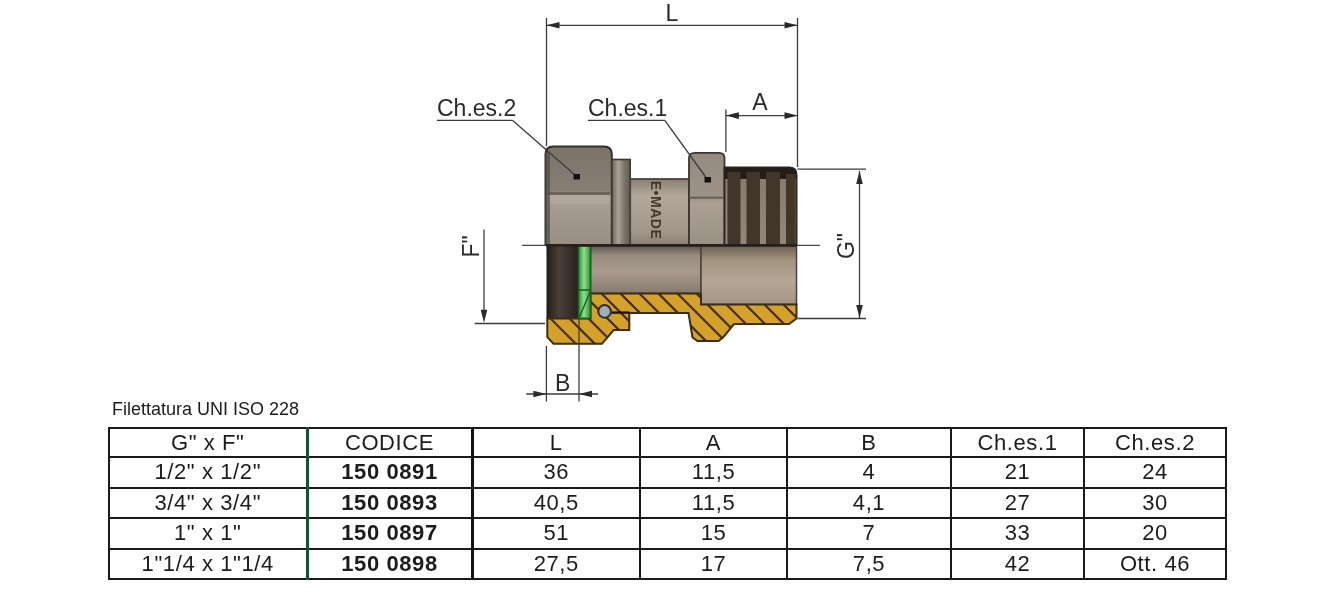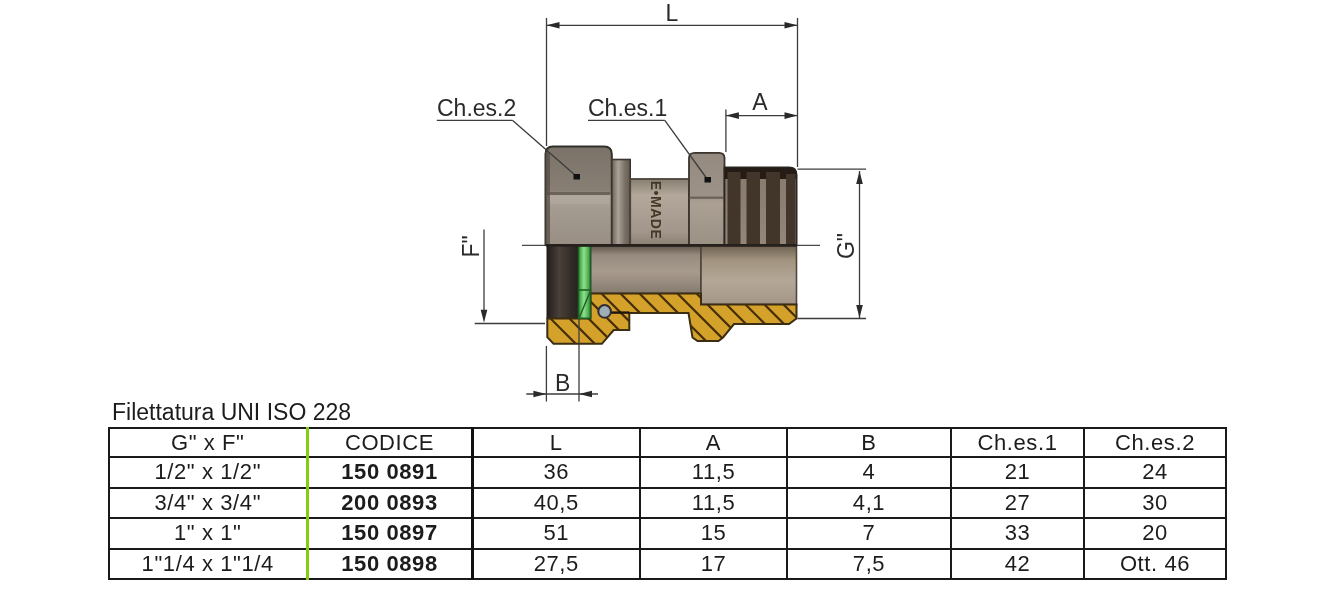--- a/index.html
+++ b/index.html
@@ -1,24 +1,24 @@
 <!DOCTYPE html>
 <html><head>
 <meta charset="utf-8">
 <style>
   html,body{margin:0;padding:0;background:#ffffff;}
   #page{position:relative;width:1329px;height:603px;background:#ffffff;overflow:hidden;
         font-family:"Liberation Sans", sans-serif;}
   #draw{position:absolute;left:0;top:0;}
-  #title{position:absolute;left:112px;top:399px;font-size:23px;color:#1c1c1c;white-space:nowrap;}
+  #title{position:absolute;left:112px;top:399px;font-size:18px;color:#1c1c1c;white-space:nowrap;}
   table.spec{position:absolute;left:108px;top:427px;border-collapse:collapse;table-layout:fixed;
              font-size:22px;letter-spacing:0.6px;color:#1c1c1c;}
   table.spec td{border:2px solid #1a1a1a;text-align:center;vertical-align:middle;
                 padding:0;overflow:hidden;white-space:nowrap;}
-  table.spec td.cod{border-left:3px solid #84cc16;border-right:3px solid #111;}
+  table.spec td.cod{border-left:3px solid #14532d;border-right:3px solid #111;}
   table.spec td.b{font-weight:bold;margin-left:48px;}
 </style>
 </head>
 <body>
 <div id="page">
 
 <svg id="draw" width="1329" height="603" viewBox="0 0 1329 603">
   <defs>
     <linearGradient id="gNut" x1="0" y1="0" x2="0" y2="1">
       <stop offset="0" stop-color="#7b7269"></stop>
@@ -245,21 +245,21 @@
           <td class="cod b">150 0891</td>
           <td>36</td>
           <td>11,5</td>
           <td>4</td>
           <td>21</td>
           <td>24</td>
   </tr>
   <tr style="height:30.5px">
 
     <td>3/4" x 3/4"</td>
-          <td class="cod b">200 0893</td>
+          <td class="cod b">150 0893</td>
           <td>40,5</td>
           <td>11,5</td>
           <td>4,1</td>
           <td>27</td>
           <td>30</td>
   </tr>
   <tr style="height:30.5px">
 
     <td>1" x 1"</td>
           <td class="cod b">150 0897</td>

